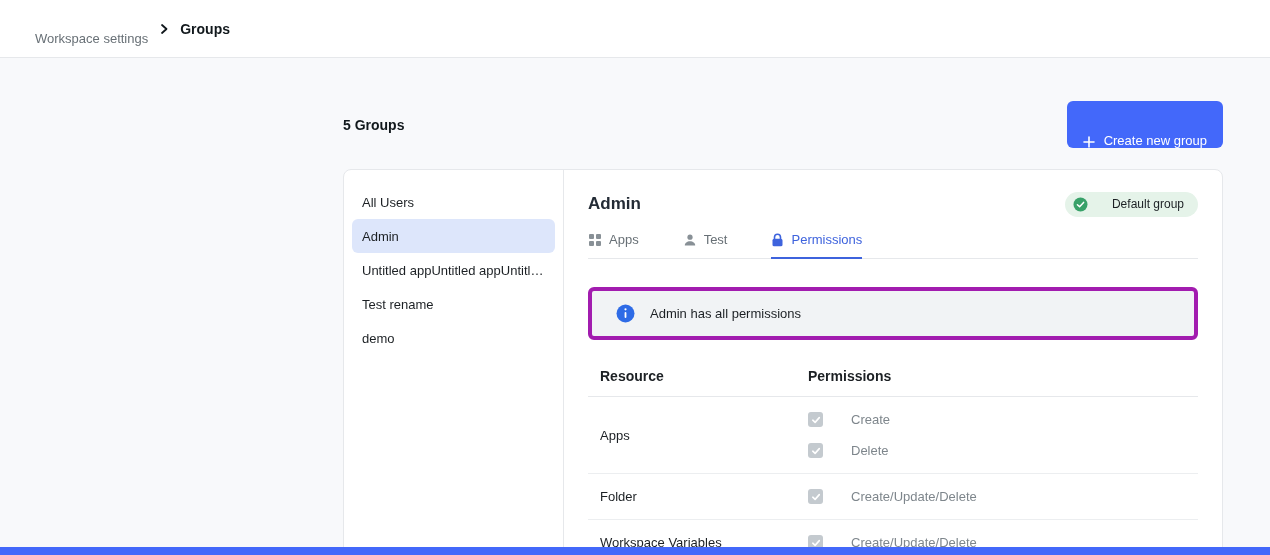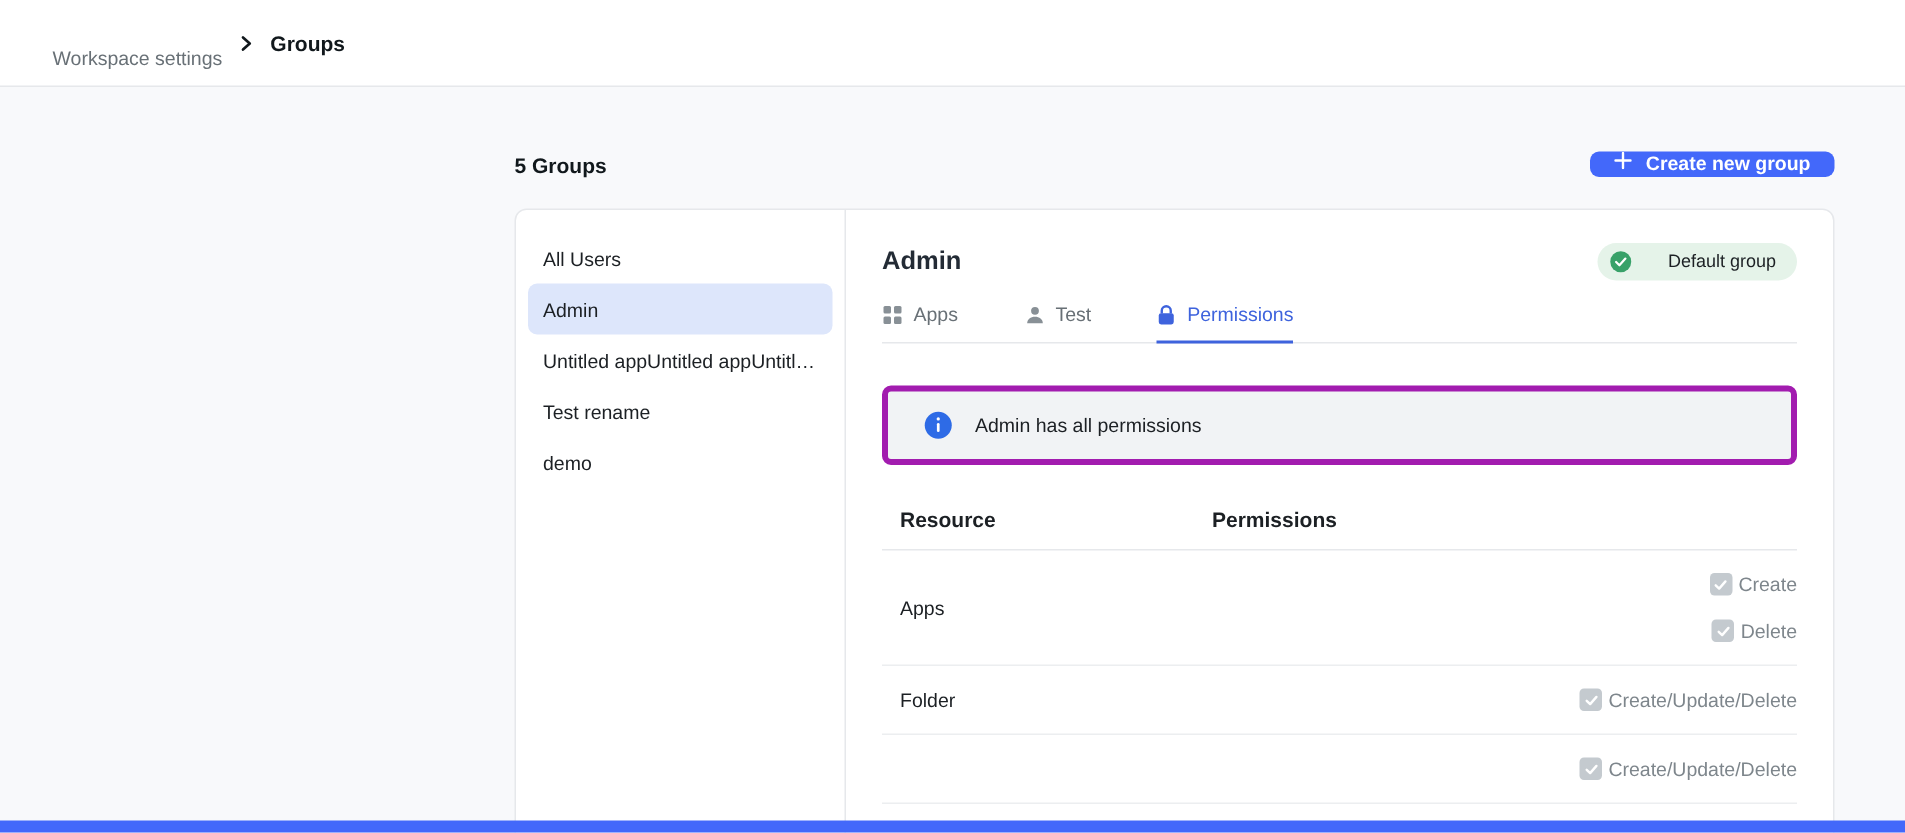--- a/index.html
+++ b/index.html
@@ -30,28 +30,28 @@
   .page-head {
     display: flex;
     align-items: center;
     justify-content: space-between;
     margin-bottom: 21px;
   }
   .groups-count { font-size: 14px; font-weight: 600; color: #11181c; }
 
   .btn-primary {
     display: inline-flex;
-    align-items: flex-start;
+    align-items: flex-end;
     gap: 9px;
-    height: 17px;
+    height: 47px;
     padding: 0 16px;
     background: #4368fa;
     color: #ffffff;
     font-size: 13px;
-    font-weight: 700;
+    font-weight: 400;
     border: none;
     border-radius: 6px;
     cursor: pointer;
     font-family: "Liberation Sans", sans-serif;
   }
 
   
   .card {
     display: flex;
     background: #ffffff;
@@ -153,21 +153,21 @@
   .perm-head .hcell { font-size: 14px; font-weight: 600; color: #1c2024; }
 
   .perm-row {
     display: flex;
     align-items: center;
     border-bottom: 1px solid #eceef0;
     padding: 15px 0;
   }
   .resource-label { font-size: 13px; color: #1c2024; }
   .perm-items { flex: 1; display: flex; flex-direction: column; gap: 16px; }
-  .perm-item { display: flex; align-items: center; gap: 4px; justify-content: flex-end; }
+  .perm-item { display: flex; align-items: center; gap: 28px; }
   .checkbox {
     width: 15px; height: 15px;
     border-radius: 3px;
     background: #c4cacf;
     display: inline-flex;
     align-items: center;
     justify-content: center;
     flex-shrink: 0;
   }
   .perm-label { font-size: 13px; color: #7e868c; }
@@ -323,20 +323,21 @@
                 <svg width="10" height="10" viewBox="0 0 10 10">
                     <polyline points="1.8,5.2 4.1,7.4 8.3,2.6" fill="none" stroke="#ffffff" stroke-width="1.6" stroke-linecap="round" stroke-linejoin="round"></polyline>
                   </svg>
               </span>
               <span class="perm-label">Create/Update/Delete</span>
             </div>
           </div>
         </div>
 
         <div class="perm-row">
+          <div class="col-resource resource-label">Workspace Variables</div>
           <div class="col-perms perm-items">
             <div class="perm-item">
               <span class="checkbox">
                 <svg width="10" height="10" viewBox="0 0 10 10">
                     <polyline points="1.8,5.2 4.1,7.4 8.3,2.6" fill="none" stroke="#ffffff" stroke-width="1.6" stroke-linecap="round" stroke-linejoin="round"></polyline>
                   </svg>
               </span>
               <span class="perm-label">Create/Update/Delete</span>
             </div>
           </div>

